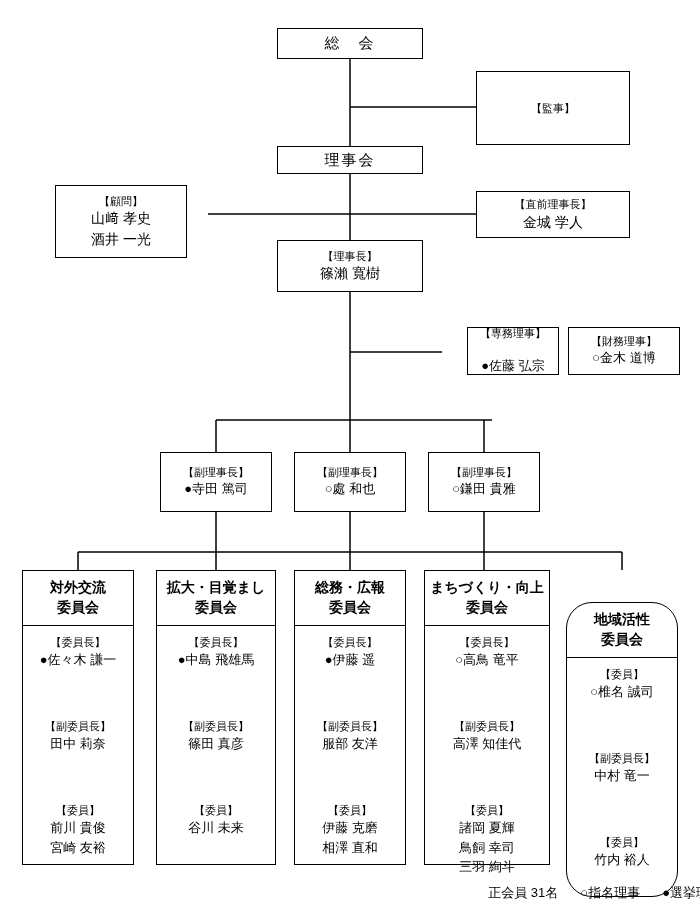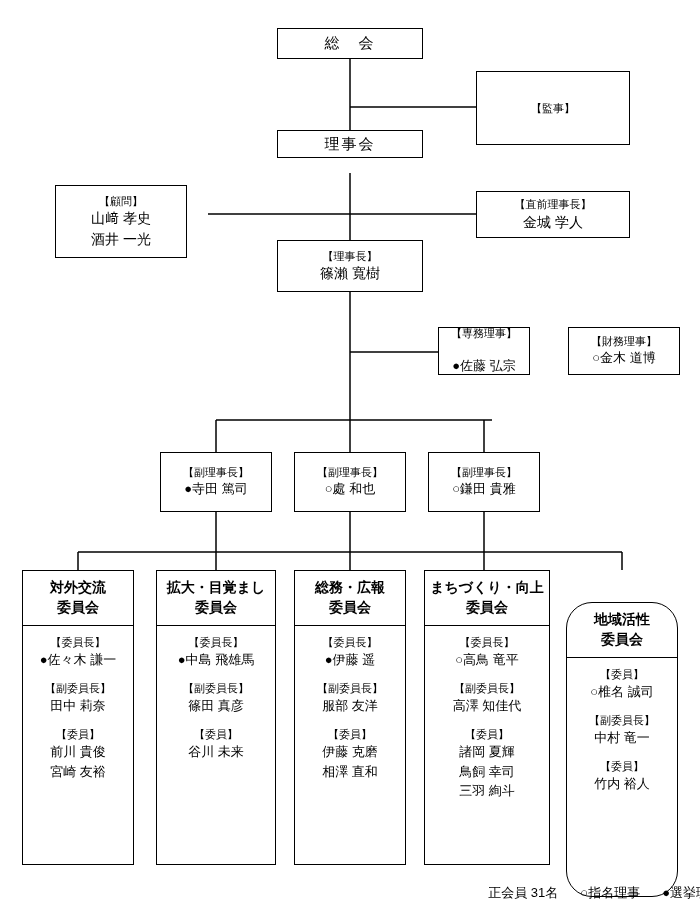--- a/index.html
+++ b/index.html
@@ -75,20 +75,21 @@
     border-top: 1.5px solid #000;
   }
   .com-body {
     width: 100%;
     padding: 8px 0 8px 0;
     display: flex;
     flex-direction: column;
     align-items: center;
     justify-content: flex-start;
     flex: 1;
+    gap: 38px;
   }
   .grp {
     margin-bottom: 10px;
     text-align: center;
   }
   .grp:last-child { margin-bottom: 0; }
   .grp .lab {
     font-size: 11px;
     line-height: 1.5;
   }
@@ -146,41 +147,41 @@
   </svg>
 
   <div class="box title-box" style="left:277px; top:28px; width:146px; height:31px;">
     <div>総　会</div>
   </div>
 
   <div class="box" style="left:476px; top:71px; width:154px; height:74px;">
     <div class="hdr">【監事】</div>
   </div>
 
-  <div class="box title-box" style="left:277px; top:130px; width:146px; height:28px;">
+  <div class="box title-box" style="left:277px; top:146px; width:146px; height:28px;">
     <div>理事会</div>
   </div>
 
   <div class="box" style="left:55px; top:185px; width:132px; height:73px;">
     <div class="hdr">【顧問】</div>
     <div class="nm" style="white-space:pre-line">山﨑 孝史
 酒井 一光</div>
   </div>
 
   <div class="box" style="left:476px; top:191px; width:154px; height:47px;">
     <div class="hdr">【直前理事長】</div>
     <div class="nm">金城 学人</div>
   </div>
 
   <div class="box" style="left:277px; top:240px; width:146px; height:52px;">
     <div class="hdr">【理事長】</div>
     <div class="nm">篠瀨 寬樹</div>
   </div>
 
-  <div class="box" style="left:438px; top:327px; width:92px; height:48px;gap:16px;">
+  <div class="box" style="left:467px; top:327px; width:92px; height:48px;gap:16px;">
     <div class="hdr">【専務理事】</div>
     <div class="nm-sm">●佐藤 弘宗</div>
   </div>
 
   <div class="box" style="left:568px; top:327px; width:112px; height:48px;">
     <div class="hdr">【財務理事】</div>
     <div class="nm-sm">○金木 道博</div>
   </div>
 
   <div class="box" style="left:160px; top:452px; width:112px; height:60px;">

